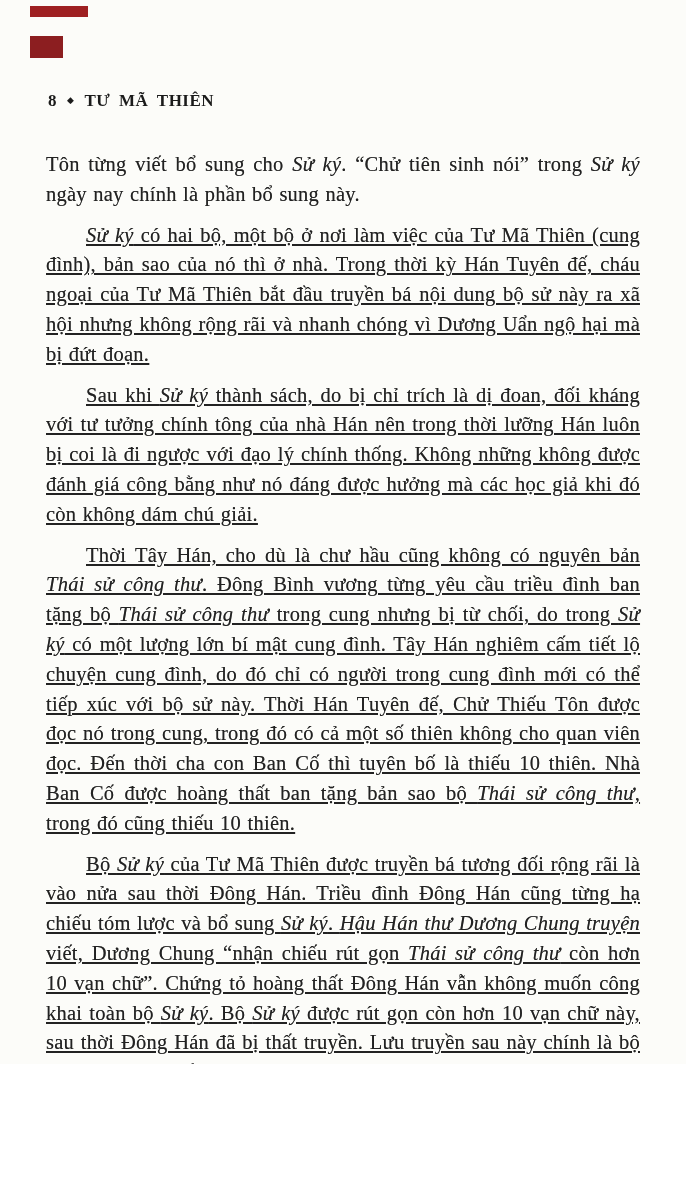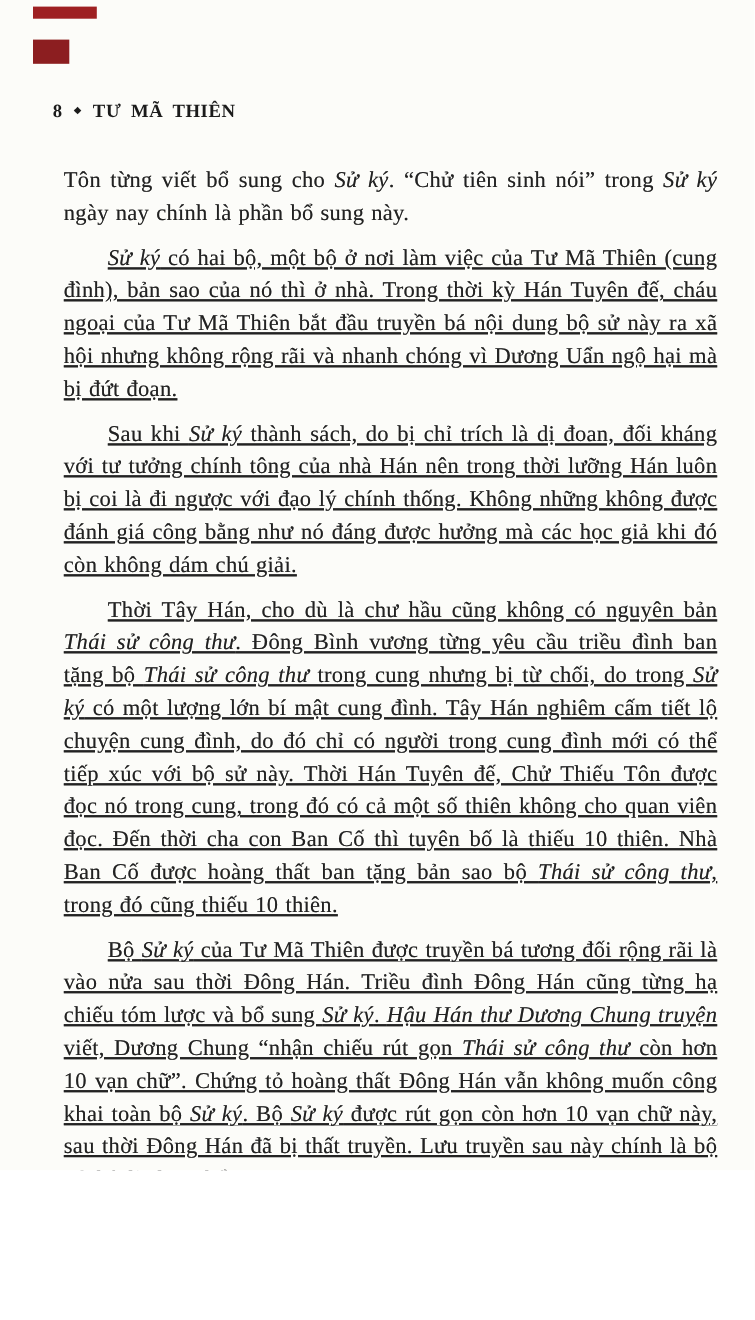--- a/index.html
+++ b/index.html
@@ -28,21 +28,21 @@
   .pagenum { margin-right: 10px; }
   .sep {
     font-size: 9px;
     vertical-align: 3px;
     margin-right: 10px;
     font-family: "DejaVu Sans", sans-serif;
   }
   .title { word-spacing: 4px; }
   .bodytext {
     position: absolute;
-    left: 58px;
+    left: 46px;
     top: 150px;
     width: 594px;
     font-size: 20.5px;
     line-height: 29.8px;
     color: #222222;
     text-align: justify;
     letter-spacing: 0.25px;
     word-spacing: 1px;
     text-shadow: 0 0 0.5px rgba(34,34,34,0.55);
   }

